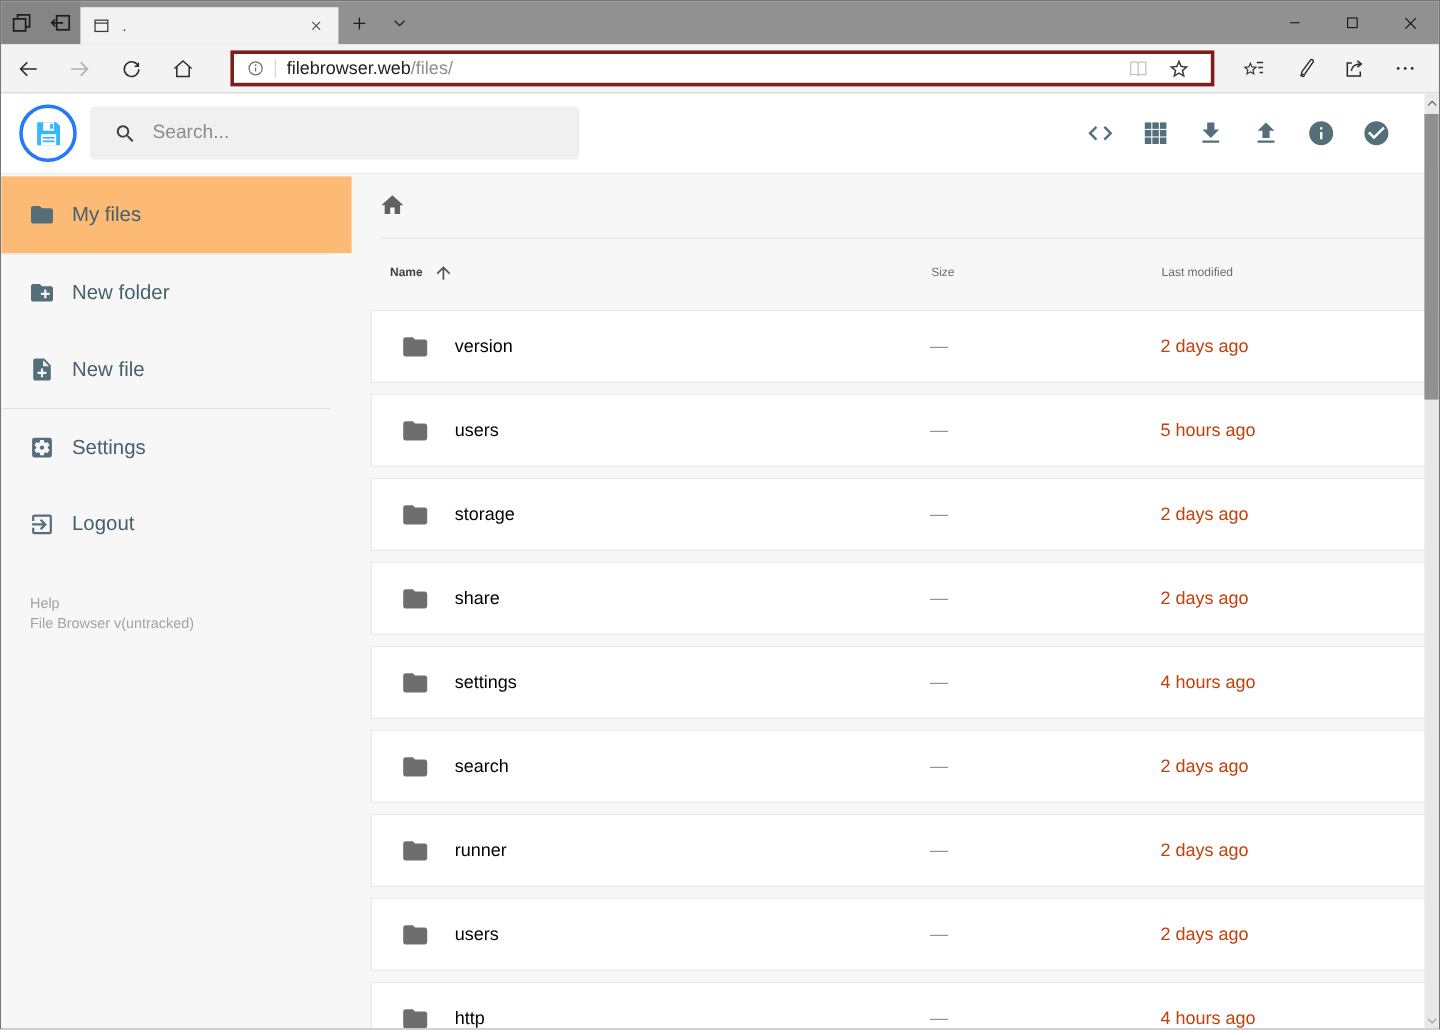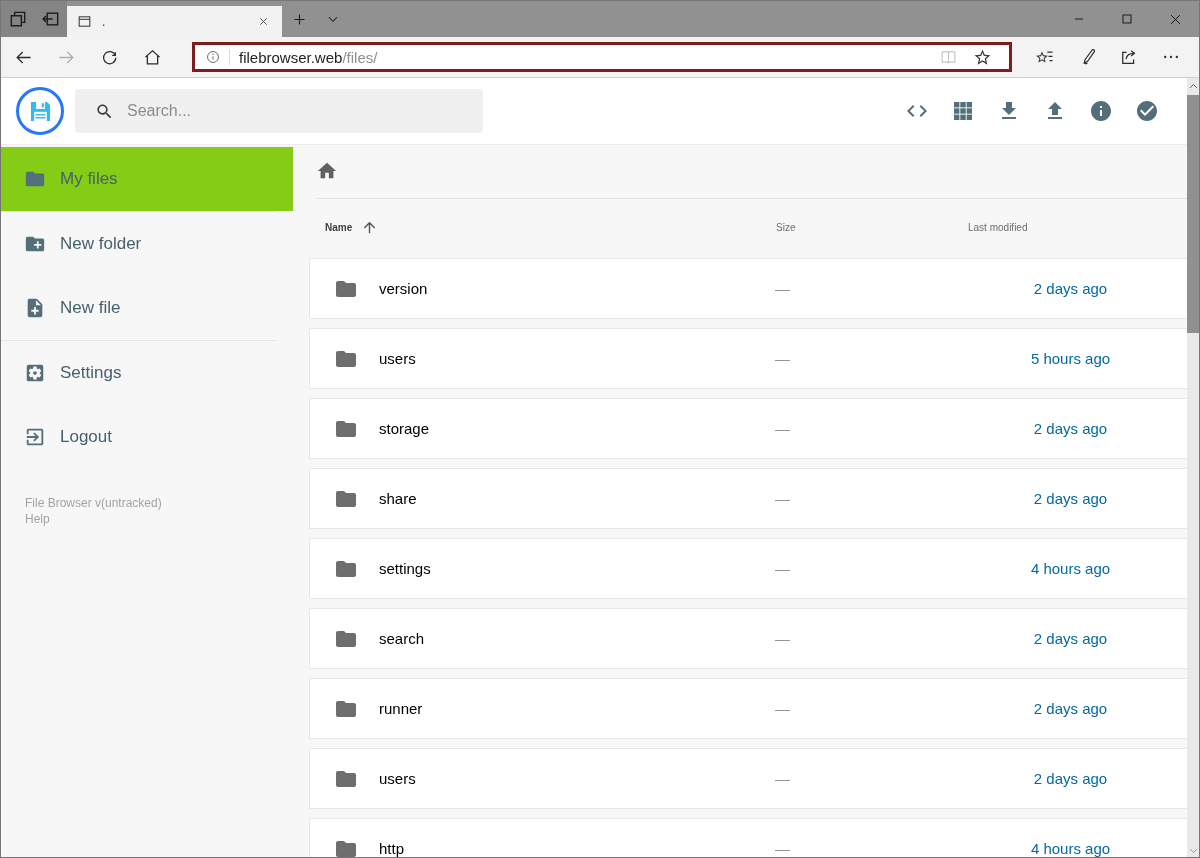--- a/index.html
+++ b/index.html
@@ -50,39 +50,39 @@
   .search-ph { font-size:16px; color:#8d8d8d; }
   .hdr-actions { margin-left:auto; display:flex; }
   .act-btn { width:46px; height:46px; display:flex; align-items:center; justify-content:center; color:#546E7A; }
 
   .app-body { flex:1; display:flex; overflow:hidden; }
 
   
   .sidebar { width:292px; flex:none; padding-top:2px; }
   .side-item { height:64px; display:flex; align-items:center; padding-left:23px; color:#46616e; font-size:17px; }
   .side-item .s-ic { margin-right:14px; color:#546E7A; }
-  .side-item.active { background:#84cc16;align-items:center; }
+  .side-item.active { background:#fdba74;align-items:center; }
   .side-div { border-bottom:1px solid #e4e4e4; margin-right:17px; }
   .side-footer { margin-top:26px; padding-left:24px; font-size:12px; color:#a3a3a3; line-height:16px; }
 
   
   .main { flex:1; padding:16px 0 0 16px; overflow:hidden; }
   .breadcrumb { padding-left:7px; margin-bottom:17px; height:20px; display:flex; align-items:center; }
   .crumb-div { border-bottom:1px solid #e3e3e3; margin-left:8px; }
   .list-header { display:flex; align-items:center; padding:20px 24px 22px 16px; font-size:10px; color:#6d6d6d; }
   .lh-name { flex:1; display:flex; align-items:center; font-weight:bold; color:#404040; }
   .lh-name .sort { margin-left:9px; color:#555; }
   .lh-size { width:192px; }
   .lh-mod  { width:207px; }
   .row { height:61px; background:#fff; border:1px solid #e8e8e8; margin-bottom:9px;
          display:flex; align-items:center; padding:0 24px; font-size:15px; }
   .row .f-ic { margin-right:21px; color:#6e6e6e; }
   .r-name { flex:1; color:#000000; }
   .r-size { width:192px; color:#949494; }
-  .r-mod  { width:207px; color:#0369a1;text-align:center; }
+  .r-mod  { width:207px; color:#c2410c; }
 
   
   .scrollbar { position:absolute; top:0; right:0; width:12px; height:100%; background:#e9e9e9; }
   .sb-up { height:16px; display:flex; align-items:center; justify-content:center; }
   .sb-thumb { position:absolute; top:17px; left:0; width:12px; height:238px; background:#909090; }
   .sb-down { position:absolute; bottom:3px; left:0; width:12px; display:flex; justify-content:center; }
 </style>
 </head>
 <body>
 
@@ -334,22 +334,22 @@
         </div>
         <div class="side-item">
           <span class="s-ic">
             <svg width="22" height="22" viewBox="0 0 24 24" fill="currentColor">
                 <path d="M10.09 15.59L11.5 17l5-5-5-5-1.41 1.41L12.67 11H3v2h9.67l-2.58 2.59zM19 3H5c-1.11 0-2 .9-2 2v4h2V5h14v14H5v-4H3v4c0 1.1.89 2 2 2h14c1.1 0 2-.9 2-2V5c0-1.1-.9-2-2-2z"></path>
               </svg>
           </span>
           <span>Logout</span>
         </div>
         <div class="side-footer">
+          <div>Help</div>
           <div>File Browser v(untracked)</div>
-          <div>Help</div>
         </div>
       </div>
 
       <div class="main">
         <div class="breadcrumb">
           <span>
             <svg width="22" height="22" viewBox="0 0 24 24" fill="#616161">
                 <path d="M10 20v-6h4v6h5v-8h3L12 3 2 12h3v8z"></path>
               </svg>
           </span>

